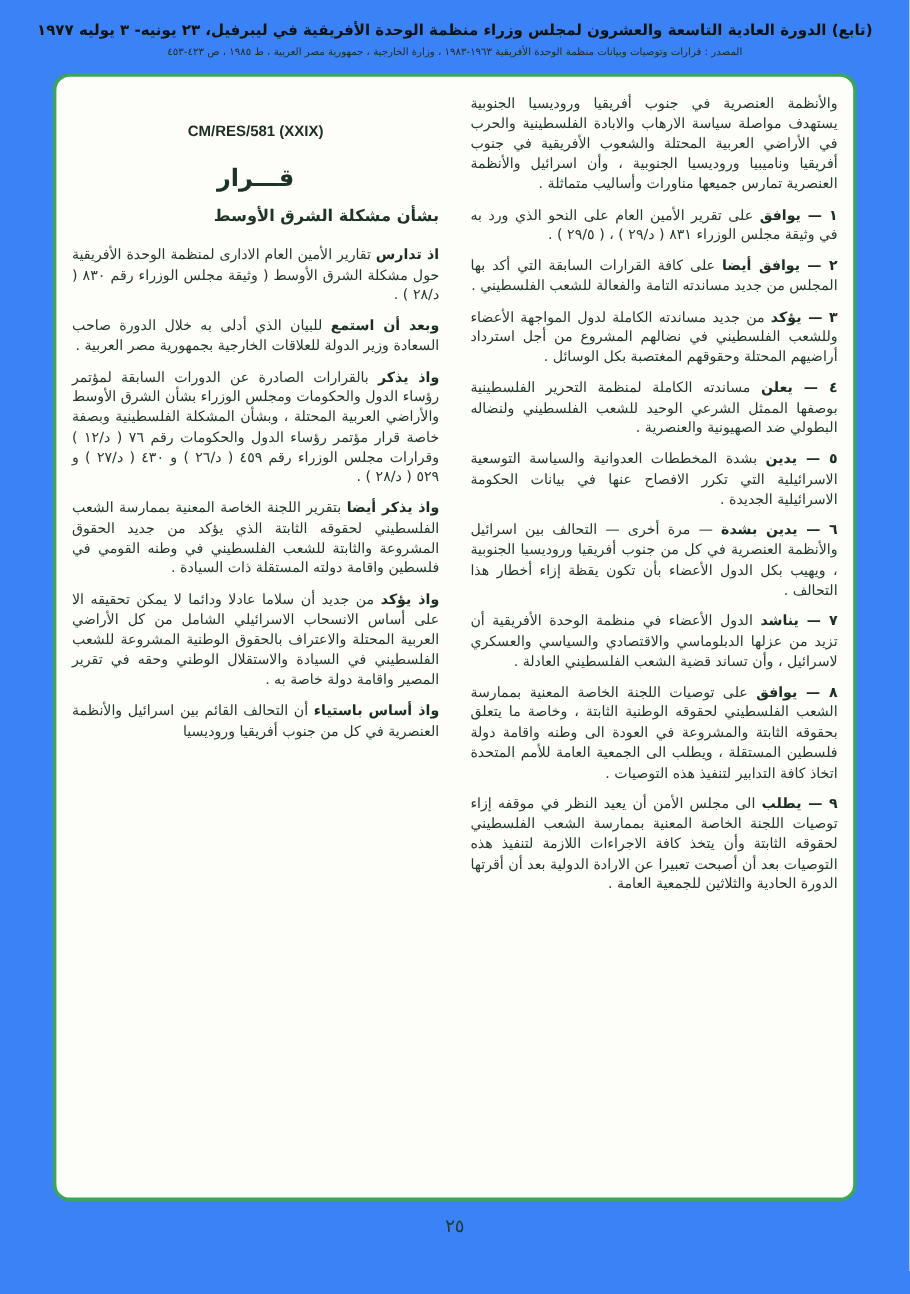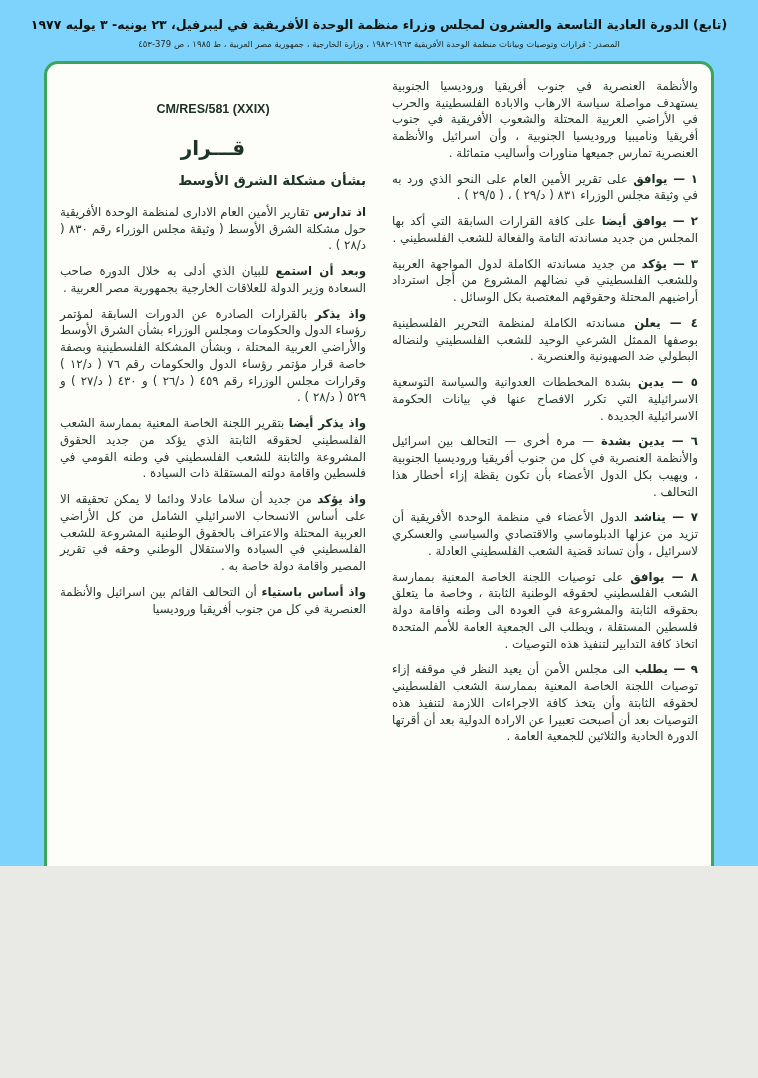--- a/index.html
+++ b/index.html
@@ -1,19 +1,19 @@
 <!DOCTYPE html>
 <html lang="ar"><head>
 <meta charset="utf-8">
 <style>
   * { margin:0; padding:0; box-sizing:border-box; }
   html, body { background:#e9e9e5; }
   .page {
-    width:758px; height:866px; margin:0 auto; overflow:hidden;
-    background:#7dd3fc; padding:16px 24px 0;
+    width:758px; height:1078px; margin:0 auto; overflow:hidden;
+    background:#3b82f6; padding:16px 24px 0;
     font-family:"DejaVu Sans", sans-serif;
     direction:rtl;
   }
   .hdr { text-align:center; color:#0e130e; }
   .hdr-line1 { font-size:12.5px; font-weight:bold; line-height:1.5; }
   .hdr-line2 { font-size:8.5px; margin-top:4px; color:#242c23; }
   .box {
     border:3px solid #3ba55b; border-radius:14px;
     margin:12px 20px 0; padding:14px 13px 16px;
     display:flex; gap:26px; min-height:940px;
@@ -41,41 +41,41 @@
   }
   .pagenum { text-align:center; font-size:15px; color:#24392b; margin-top:12px; }
 </style>
 </head>
 <body>
 
 <div class="page">
 
   <header class="hdr">
     <div class="hdr-line1">(تابع) الدورة العادية التاسعة والعشرون لمجلس وزراء منظمة الوحدة الأفريقية في ليبرفيل، ٢٣ يونيه- ٣ يوليه ١٩٧٧</div>
-    <div class="hdr-line2">المصدر : قرارات وتوصيات وبيانات منظمة الوحدة الأفريقية ١٩٦٣-١٩٨٣ ، وزارة الخارجية ، جمهورية مصر العربية ، ط ١٩٨٥ ، ص 379-٤٥٣</div>
+    <div class="hdr-line2">المصدر : قرارات وتوصيات وبيانات منظمة الوحدة الأفريقية ١٩٦٣-١٩٨٣ ، وزارة الخارجية ، جمهورية مصر العربية ، ط ١٩٨٥ ، ص ٤٢٣-٤٥٣</div>
   </header>
 
   <main class="box">
 
     <section class="col">
       <p class="para">
         <b class="lead"></b>
         <span>والأنظمة العنصرية في جنوب أفريقيا وروديسيا الجنوبية يستهدف مواصلة سياسة الارهاب والابادة الفلسطينية والحرب في الأراضي العربية المحتلة والشعوب الأفريقية في جنوب أفريقيا وناميبيا وروديسيا الجنوبية ، وأن اسرائيل والأنظمة العنصرية تمارس جميعها مناورات وأساليب متماثلة .</span>
       </p>
       <p class="para">
         <b class="lead">١ — يوافق</b>
         <span>على تقرير الأمين العام على النحو الذي ورد به في وثيقة مجلس الوزراء ٨٣١ ( د/٢٩ ) ، ( ٢٩/٥ ) .</span>
       </p>
       <p class="para">
         <b class="lead">٢ — يوافق أيضا</b>
         <span>على كافة القرارات السابقة التي أكد بها المجلس من جديد مساندته التامة والفعالة للشعب الفلسطيني .</span>
       </p>
       <p class="para">
         <b class="lead">٣ — يؤكد</b>
-        <span>من جديد مساندته الكاملة لدول المواجهة العربية وللشعب الفلسطيني في نضالهم المشروع من أجل استرداد أراضيهم المحتلة وحقوقهم المغتصبة بكل الوسائل .</span>
+        <span>من جديد مساندته الكاملة لدول المواجهة الأعضاء وللشعب الفلسطيني في نضالهم المشروع من أجل استرداد أراضيهم المحتلة وحقوقهم المغتصبة بكل الوسائل .</span>
       </p>
       <p class="para">
         <b class="lead">٤ — يعلن</b>
         <span>مساندته الكاملة لمنظمة التحرير الفلسطينية بوصفها الممثل الشرعي الوحيد للشعب الفلسطيني ولنضاله البطولي ضد الصهيونية والعنصرية .</span>
       </p>
       <p class="para">
         <b class="lead">٥ — يدين</b>
         <span>بشدة المخططات العدوانية والسياسة التوسعية الاسرائيلية التي تكرر الافصاح عنها في بيانات الحكومة الاسرائيلية الجديدة .</span>
       </p>
       <p class="para">

